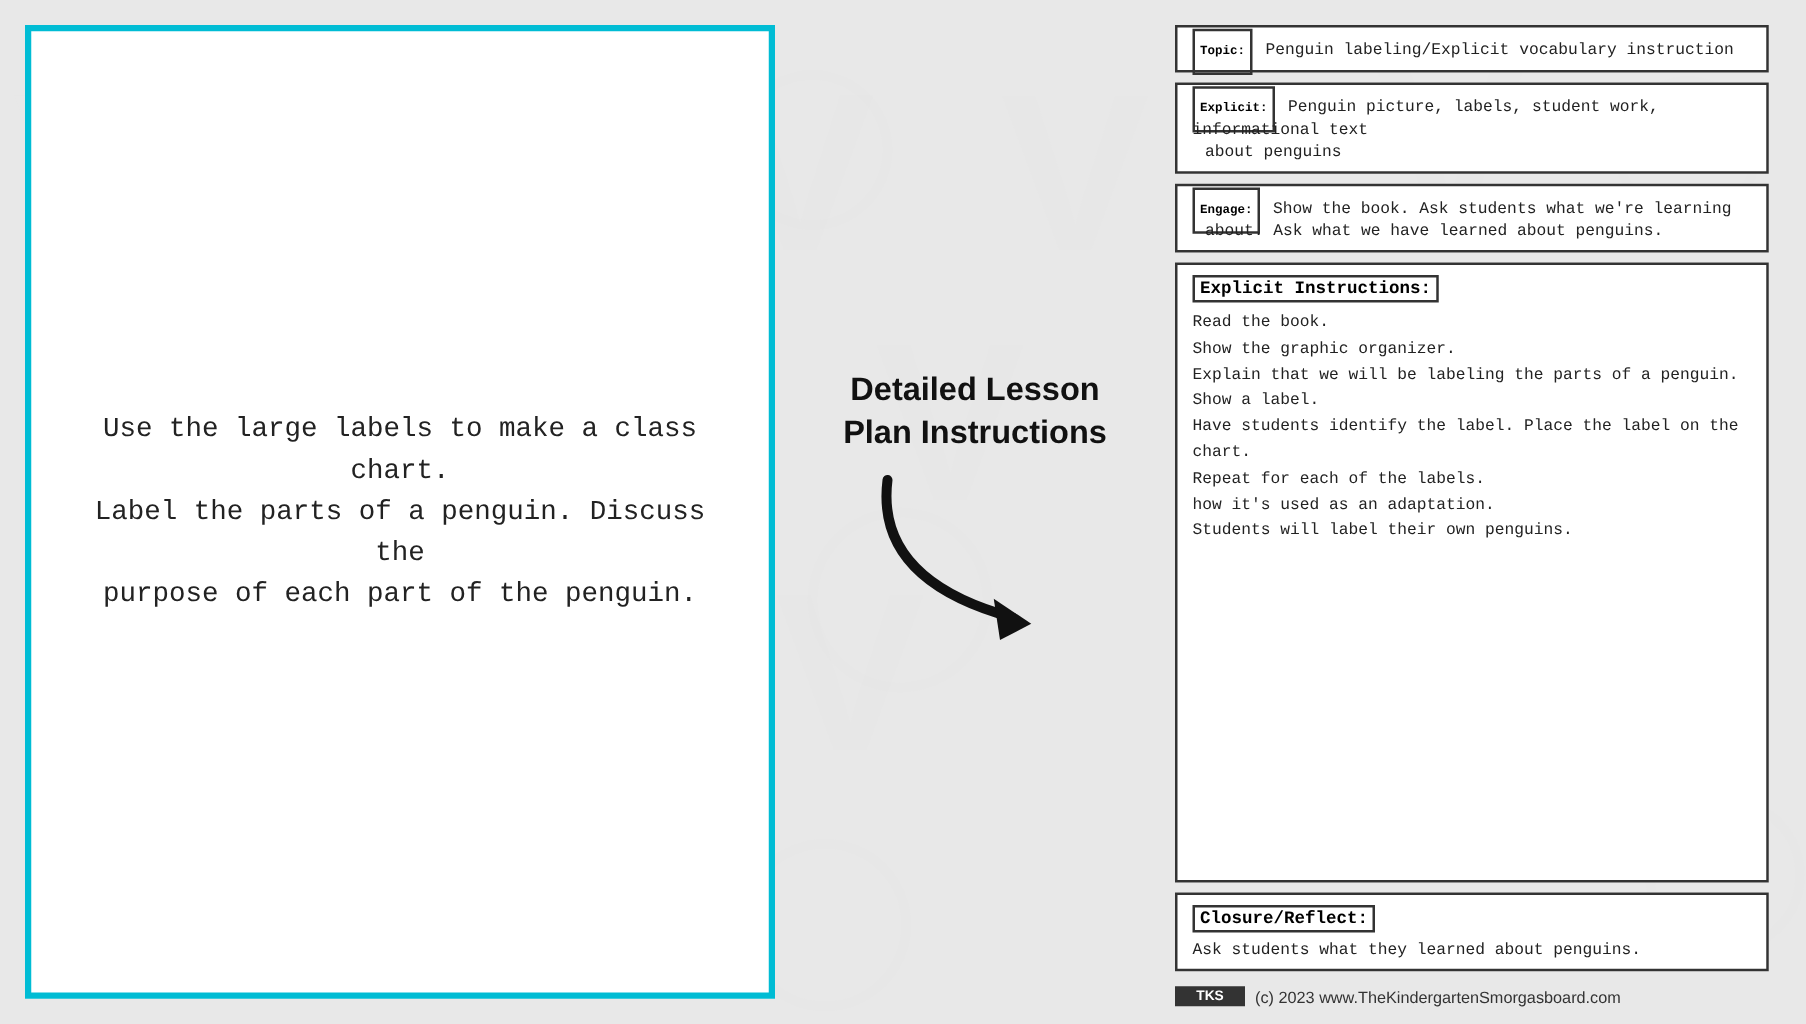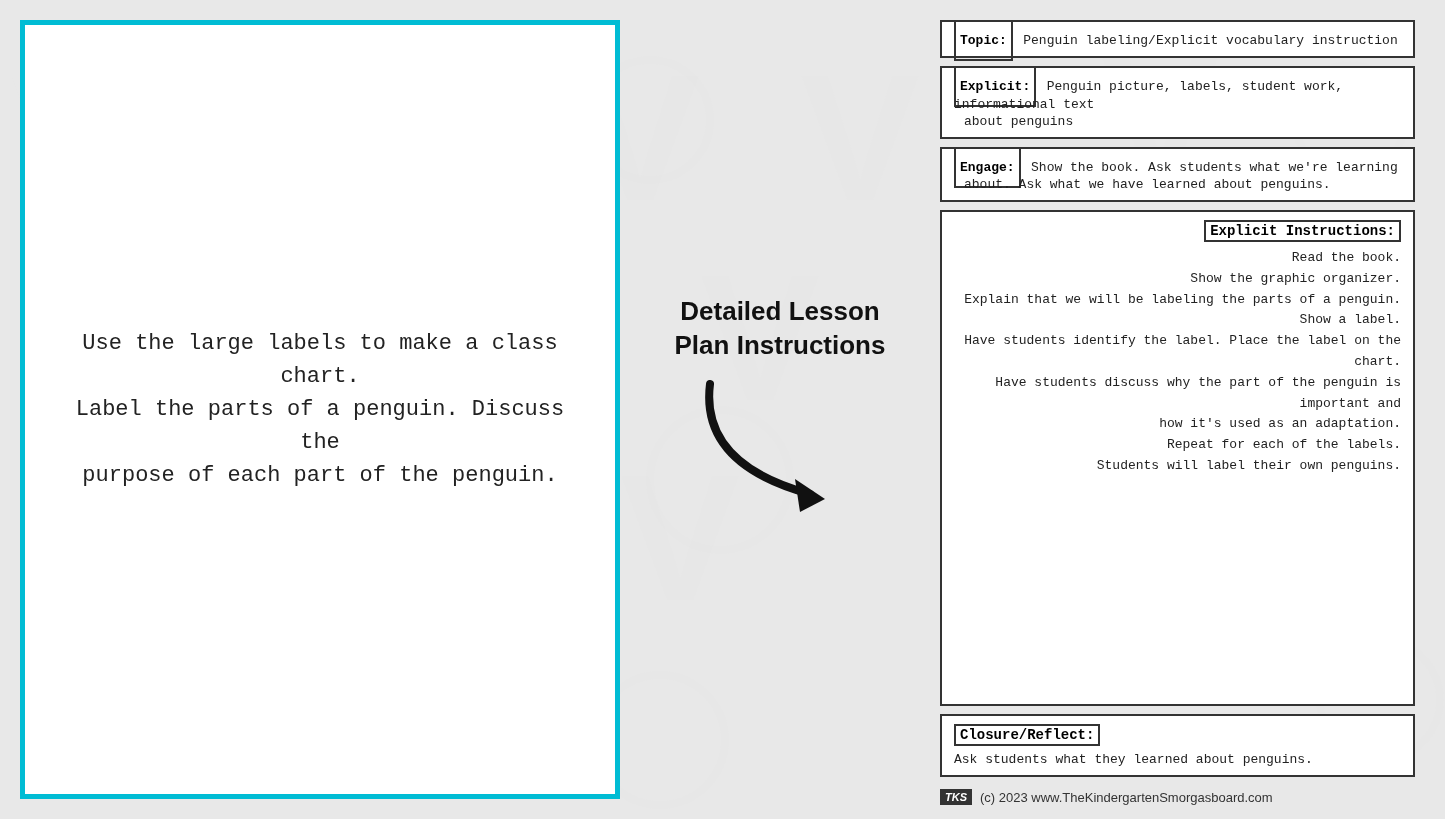--- a/index.html
+++ b/index.html
@@ -100,21 +100,21 @@
     }
 
     .info-box {
       border: 2px solid #333;
       background: white;
       padding: 8px 12px;
     }
 
     .info-box .label {
       font-weight: 900;
-      font-size: 13px;
+      font-size: 10px;
       font-family: 'Courier New', Courier, monospace;
       border: 2px solid #333;
       padding: 11px 4px;
       display: inline;
       margin-right: 6px;
     }
 
     .info-box .content {
       font-size: 13px;
       color: #222;
@@ -128,21 +128,20 @@
       font-family: 'Courier New', Courier, monospace;
       margin-top: 2px;
       padding-left: 10px;
     }
 
     .explicit-box {
       border: 2px solid #333;
       background: white;
       padding: 8px 12px;
       flex: 1;
-      text-align: right;
     }
 
     .explicit-box .label {
       font-weight: 900;
       font-size: 14px;
       font-family: 'Courier New', Courier, monospace;
       border: 2px solid #333;
       padding: 1px 4px;
       display: inline-block;
       margin-bottom: 6px;
@@ -187,23 +186,22 @@
       align-items: center;
       gap: 8px;
       padding: 4px 0;
     }
 
     .tks-logo {
       background: #333;
       color: white;
       font-size: 11px;
       font-weight: 900;
-      padding: 2px 5px;
+      padding: 2px 17px;
       font-family: Arial, sans-serif;
-      font-style: italic;
     }
 
     .footer-text {
       font-size: 13px;
       color: #333;
       font-family: Arial, sans-serif;
     }
 
     .middle-wrapper {
       display: flex;
@@ -292,23 +290,22 @@
   </div>
 
   <div class="explicit-box">
     <div class="label">Explicit Instructions:</div>
     <ul>
     <li>Read the book.</li>
         <li>Show the graphic organizer.</li>
         <li>Explain that we will be labeling the parts of a penguin.</li>
         <li>Show a label.</li>
         <li>Have students identify the label.  Place the label on the chart.</li>
-        <li>Have students discuss why the part of the penguin is important and</li>
+        <li>Repeat for each of the labels.</li>
         <li>how it's used as an adaptation.</li>
-        <li>Repeat for each of the labels.</li>
         <li>Students will label their own penguins.</li>
       </ul>
   </div>
 
   <div class="closure-box">
     <div class="label">Closure/Reflect:</div>
     <div class="content">Ask students what they learned about penguins.</div>
   </div>
 
   <div class="footer-bar">

